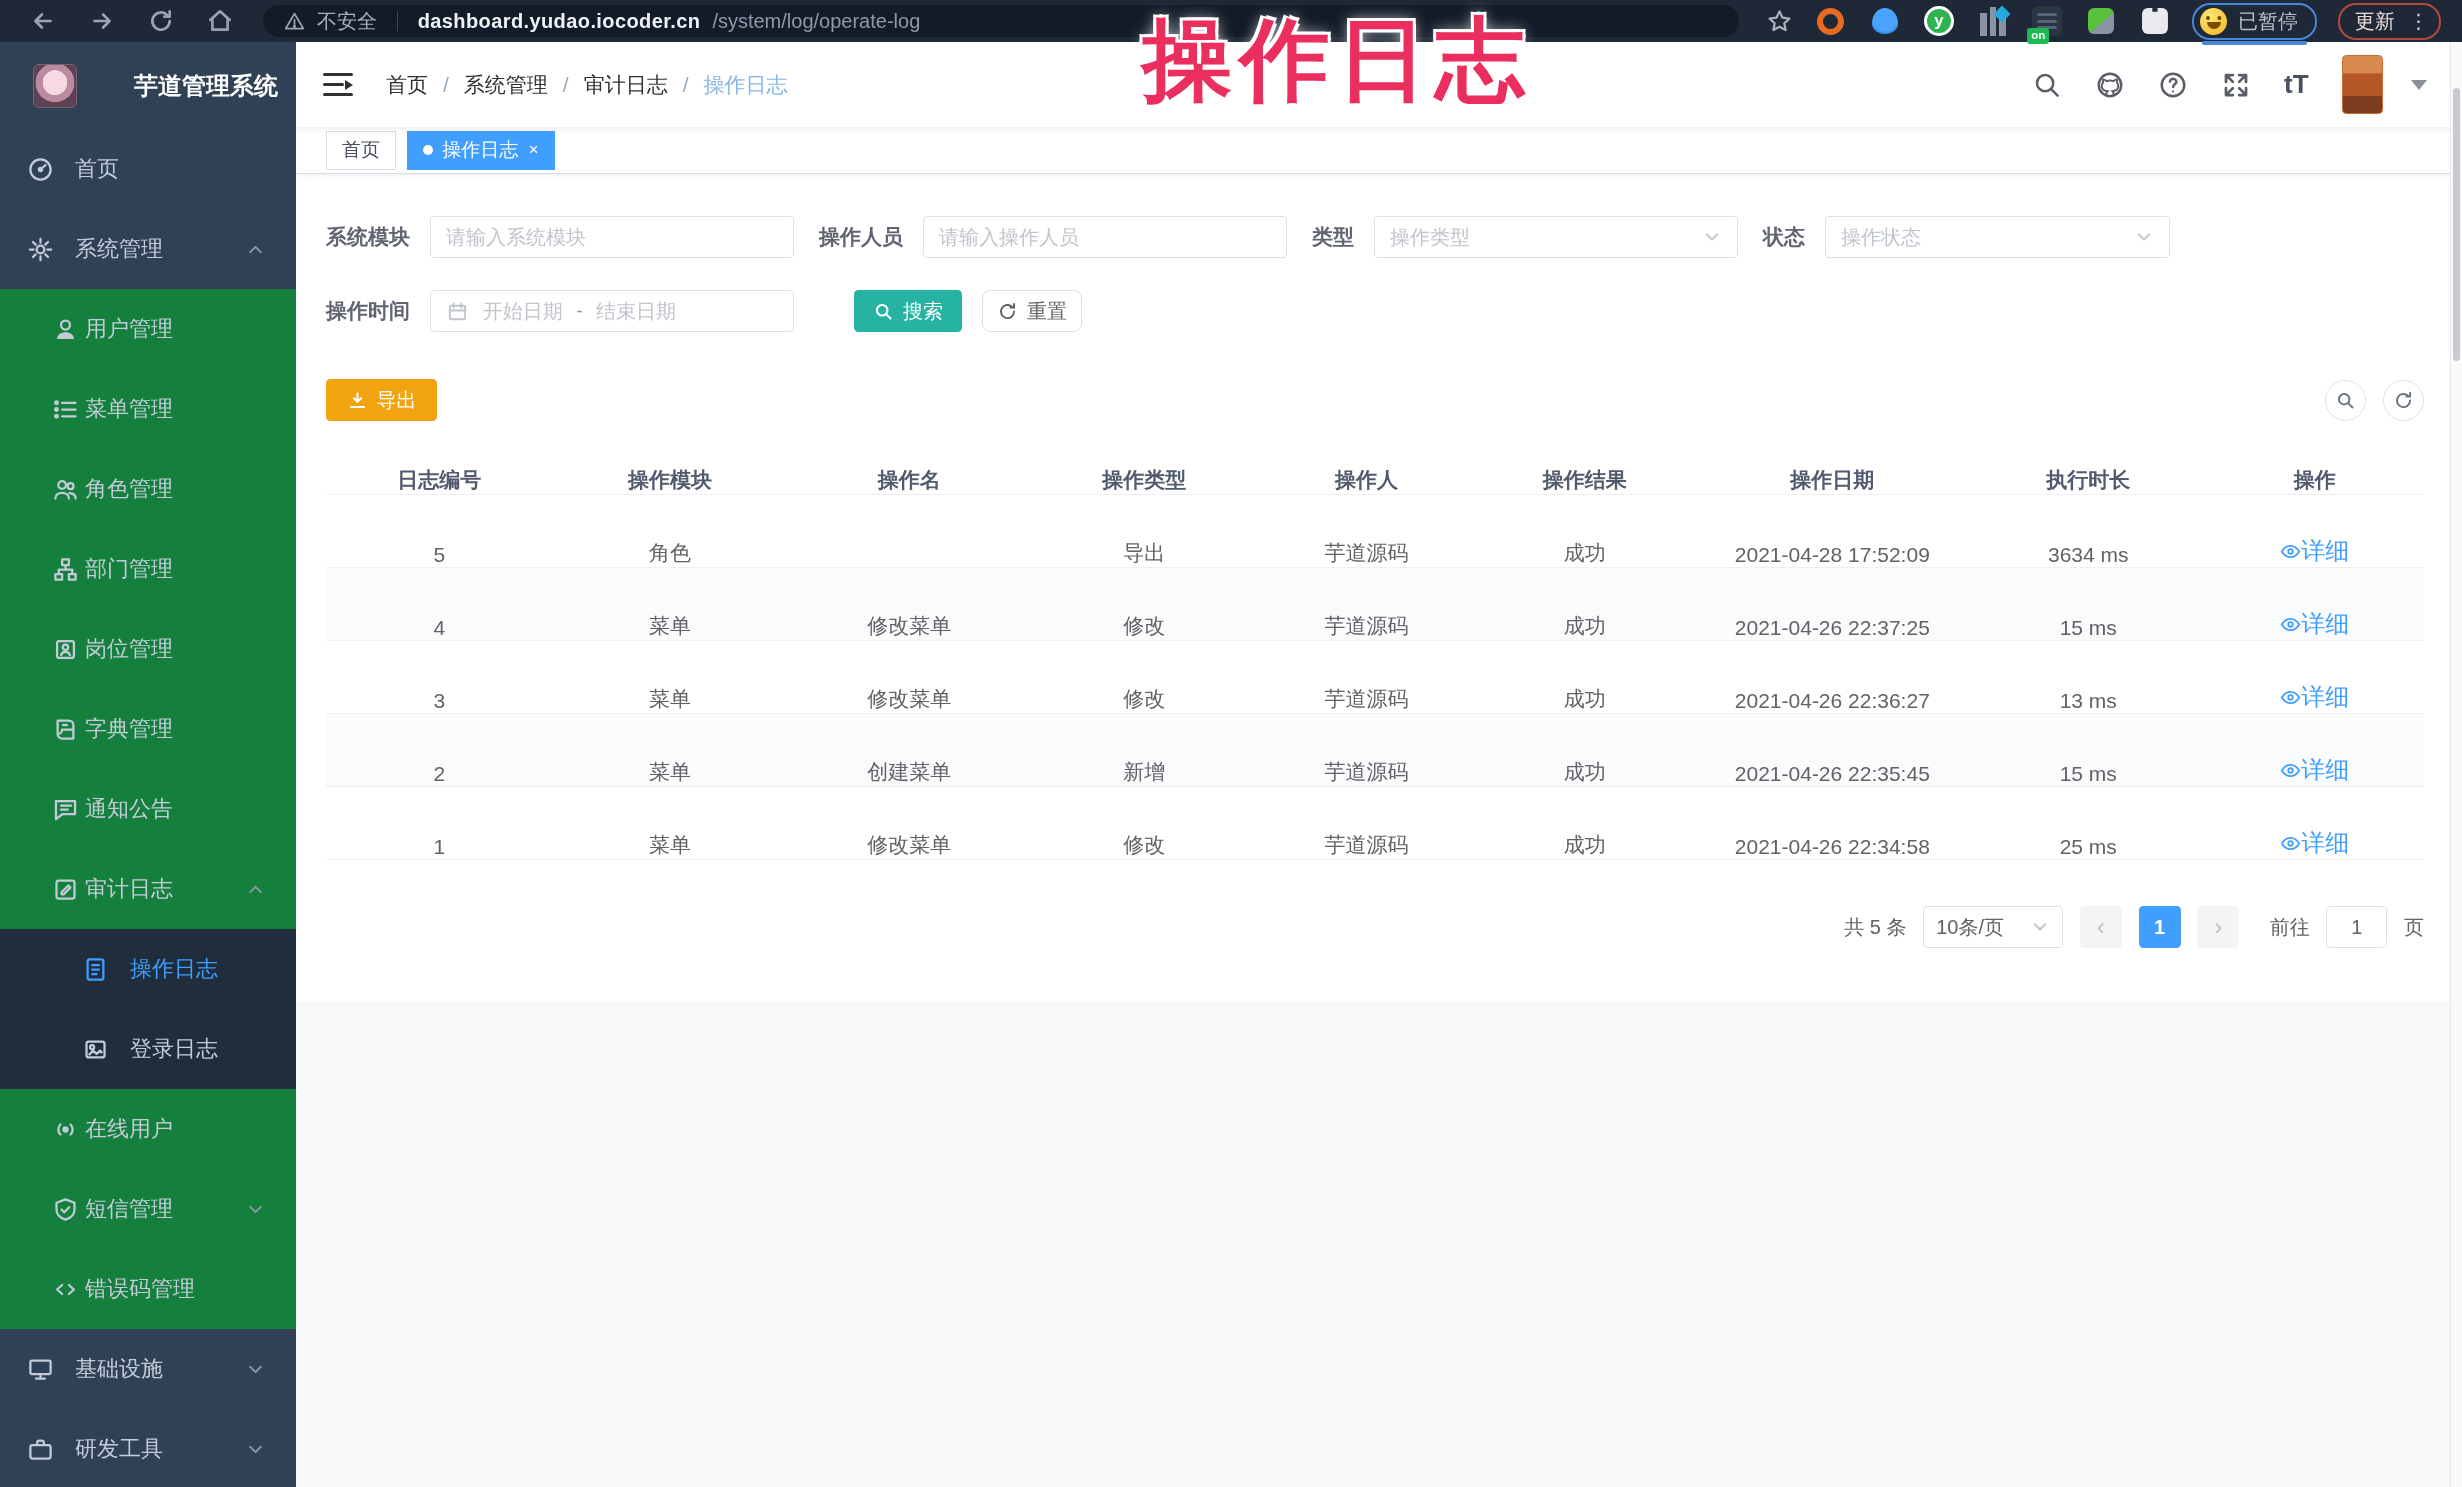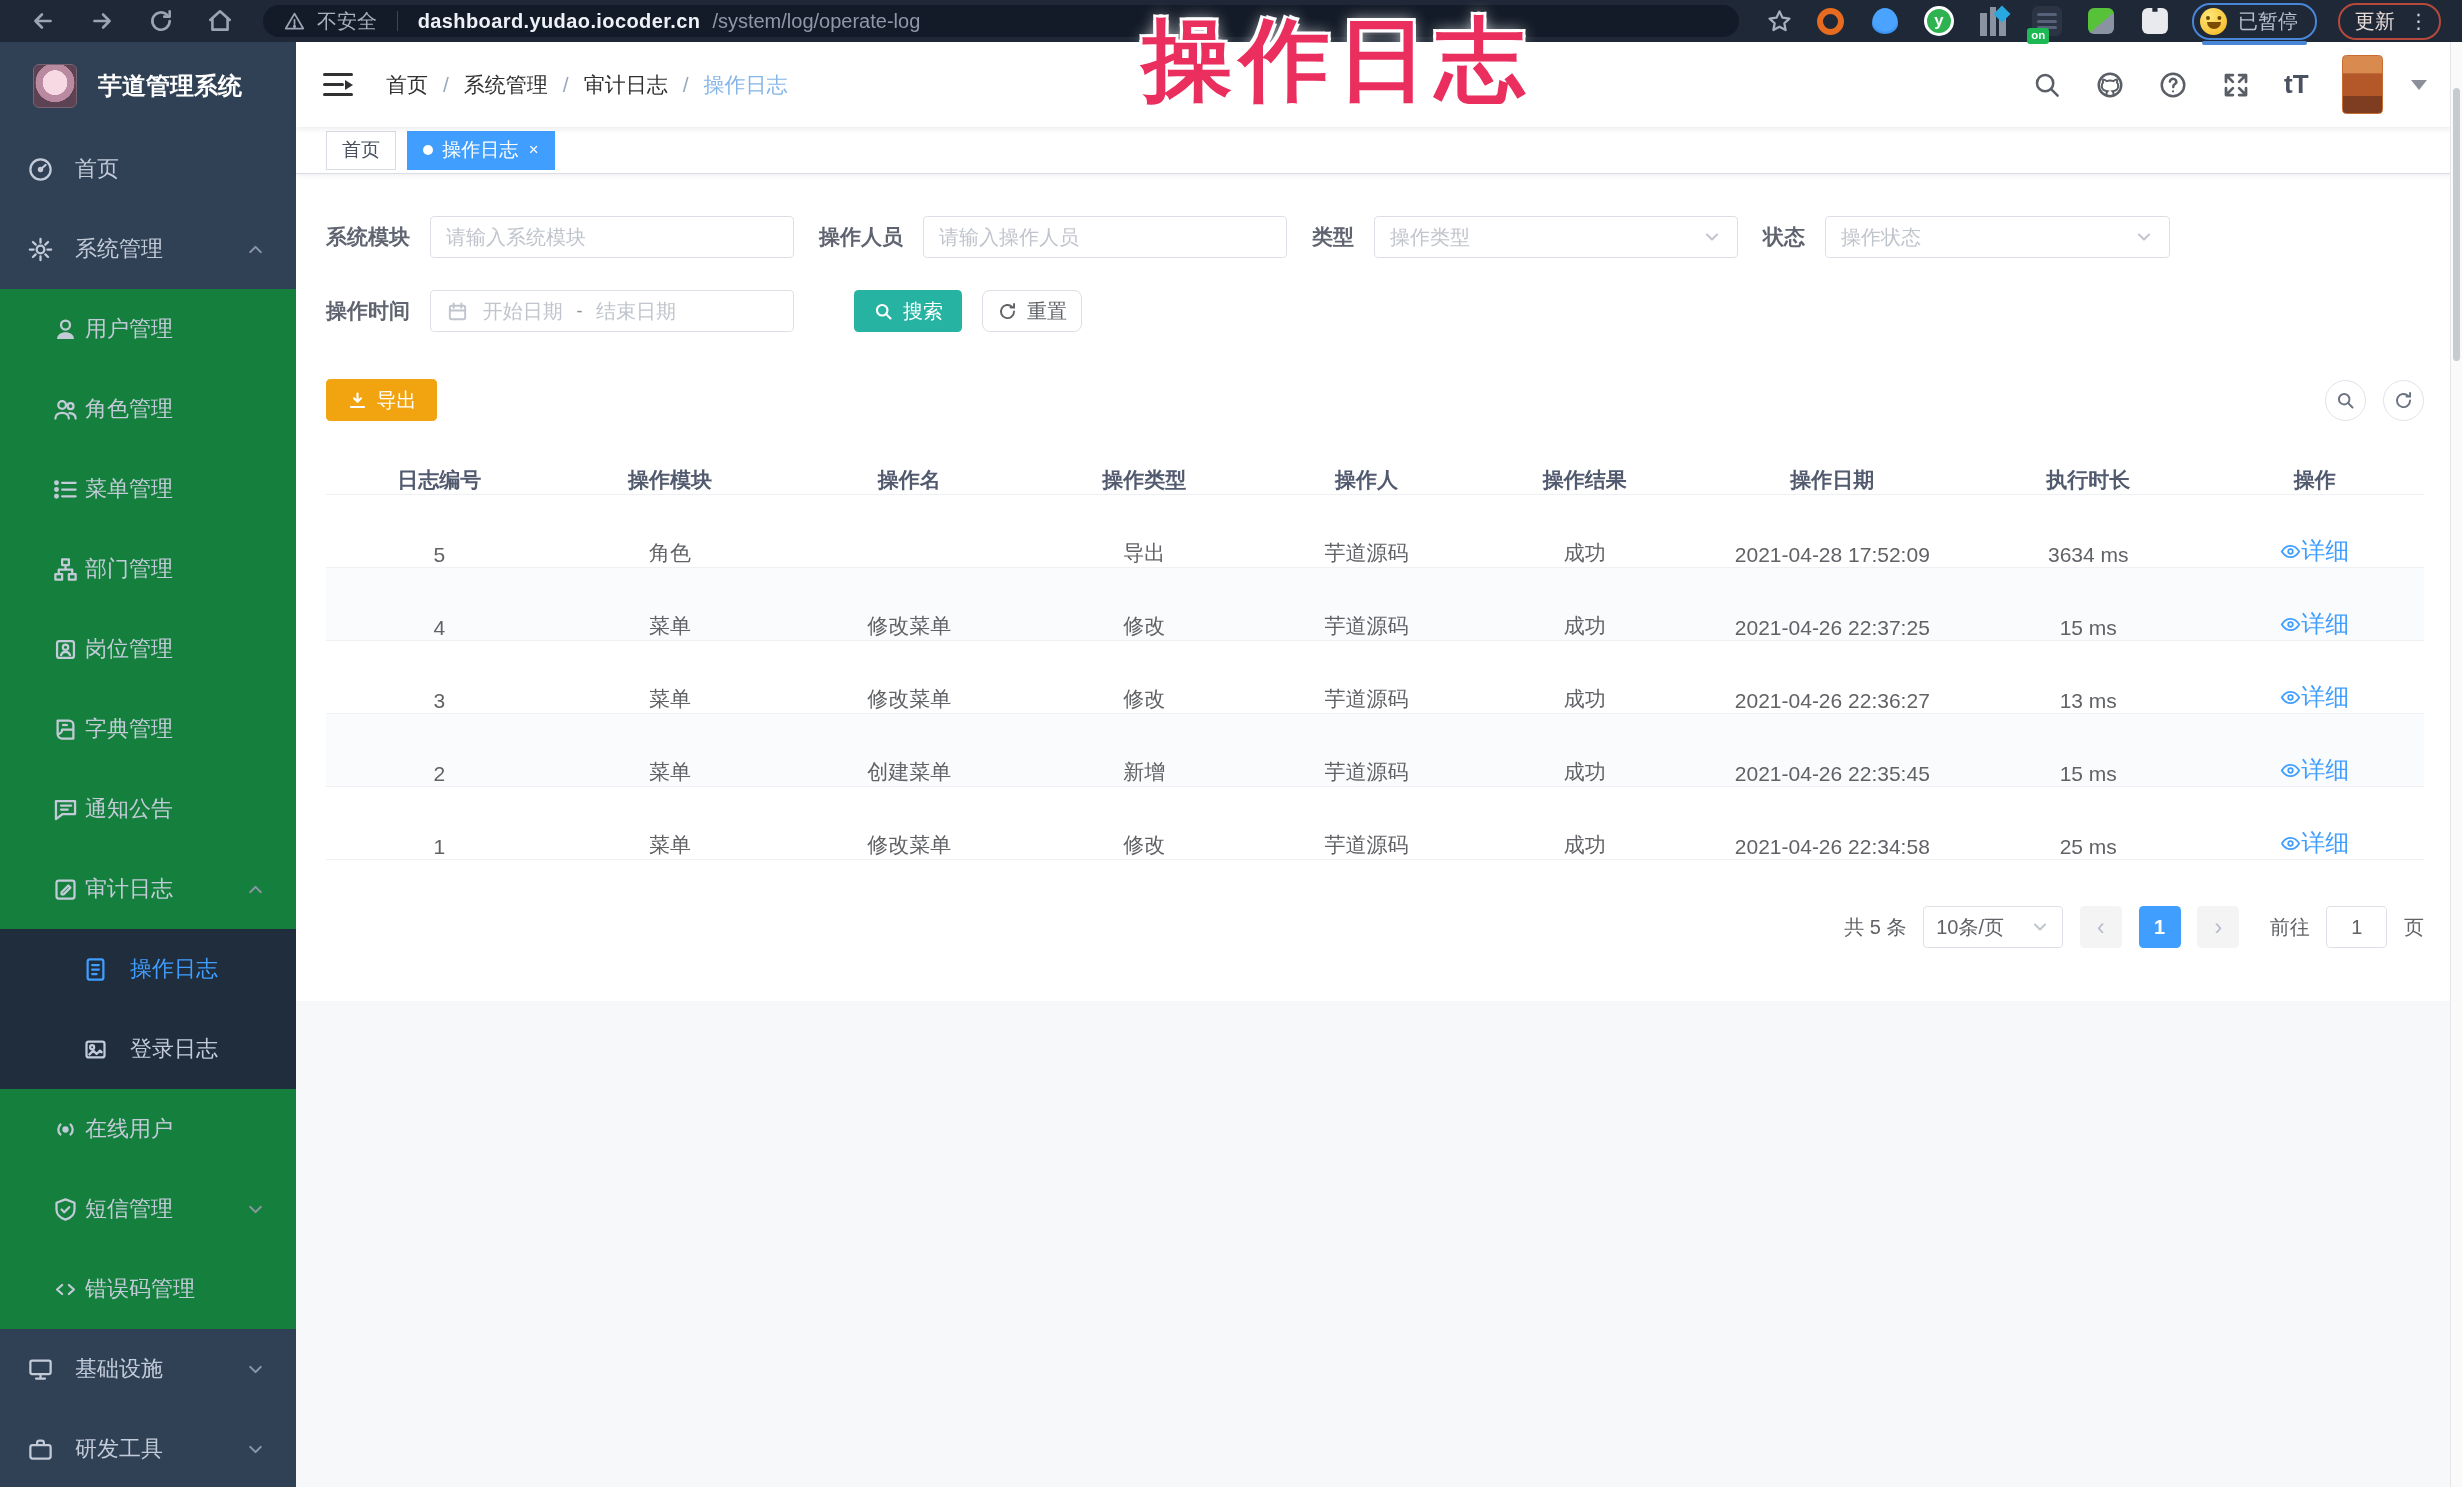--- a/index.html
+++ b/index.html
@@ -40,21 +40,21 @@
   .emoji::before { content:""; position:absolute; left:6px; top:8.3px; width:3.8px; height:3.8px; border-radius:50%; background:#6b4a00; box-shadow:11.4px 0 0 #6b4a00; }
   .emoji::after { content:""; position:absolute; left:6.8px; top:14.4px; width:13.7px; height:6.8px; border-radius:0 0 13.7px 13.7px; background:#7a4b00; }
   .chip-update { border:2.3px solid #b5493c; color:#e8dcd8; font-size:20px; padding:3px 10.6px 3px 15px; gap:13.7px; }
   .kebab { color:#cfd5dd; letter-spacing:0; font-size:20px; line-height:1; }
 
   
   .app { display:flex; height:1445px; }
 
   
   .sidebar { width:296px; flex:0 0 296px; background:#304156; color:#c3cbd9; overflow:hidden; }
-  .logo-row { height:87px; display:flex; align-items:center; padding-left:33px; background:#304156; }
+  .logo-row { height:87px; display:flex; align-items:center; padding-left:33px; background:#304156;gap:36px; }
   .logo-img { width:44px; height:44px; border-radius:6px; background:radial-gradient(circle at 50% 42%,#f6d9e2 0 38%,#b98aa0 39% 60%,#5c4252 61%); border:1.5px solid #7b6270; }
   .logo-title { margin-left:21px; color:#fff; font-size:24px; font-weight:700; }
   .si { height:80px; display:flex; align-items:center; gap:21px; font-size:22px; cursor:pointer; }
   .si .sico { width:27px; height:27px; flex:0 0 27px; }
   .si .chev { width:21px; height:21px; margin-left:auto; margin-right:30px; color:#8d96a8; }
   .l0 { padding-left:27px; } .l1 { padding-left:52px; } .l2 { padding-left:82px; }
   .bgA { background:#304156; } .bgB { background:#15803d;gap:6px; } .bgC { background:#1f2d3d; }
   .si.active { color:#409eff; }
 
   
@@ -238,34 +238,34 @@
 
       <div class="si l1 bgB">
         <svg class="sico" viewBox="0 0 24 24" fill="none" stroke="currentColor" stroke-width="2" stroke-linecap="round">
             <circle cx="12" cy="8" r="4"></circle>
             <path d="M4.5 20.5c0-4 3.5-6 7.5-6s7.5 2 7.5 6" fill="currentColor" stroke="none"></path>
           </svg>
         <span>用户管理</span>
       </div>
       <div class="si l1 bgB">
         <svg class="sico" viewBox="0 0 24 24" fill="none" stroke="currentColor" stroke-width="2" stroke-linecap="round">
-            <circle cx="9" cy="8" r="3.4"></circle>
-            <circle cx="16.5" cy="9" r="2.6"></circle>
-            <path d="M3 20c0-3.4 2.8-5 6-5s6 1.6 6 5M15.5 15.3c2.8.2 5.5 1.6 5.5 4.7"></path>
-          </svg>
-        <span>角色管理</span>
-      </div>
-      <div class="si l1 bgB">
-        <svg class="sico" viewBox="0 0 24 24" fill="none" stroke="currentColor" stroke-width="2" stroke-linecap="round">
             <path d="M9 6h12M9 12h12M9 18h12"></path>
             <circle cx="4" cy="6" r="1.2" fill="currentColor"></circle>
             <circle cx="4" cy="12" r="1.2" fill="currentColor"></circle>
             <circle cx="4" cy="18" r="1.2" fill="currentColor"></circle>
           </svg>
         <span>菜单管理</span>
+      </div>
+      <div class="si l1 bgB">
+        <svg class="sico" viewBox="0 0 24 24" fill="none" stroke="currentColor" stroke-width="2" stroke-linecap="round">
+            <circle cx="9" cy="8" r="3.4"></circle>
+            <circle cx="16.5" cy="9" r="2.6"></circle>
+            <path d="M3 20c0-3.4 2.8-5 6-5s6 1.6 6 5M15.5 15.3c2.8.2 5.5 1.6 5.5 4.7"></path>
+          </svg>
+        <span>角色管理</span>
       </div>
       <div class="si l1 bgB">
         <svg class="sico" viewBox="0 0 24 24" fill="none" stroke="currentColor" stroke-width="2" stroke-linejoin="round">
             <rect x="9" y="3" width="6" height="5"></rect>
             <rect x="3" y="16" width="6" height="5"></rect>
             <rect x="15" y="16" width="6" height="5"></rect>
             <path d="M12 8v4M6 16v-4h12v4"></path>
           </svg>
         <span>部门管理</span>
       </div>

